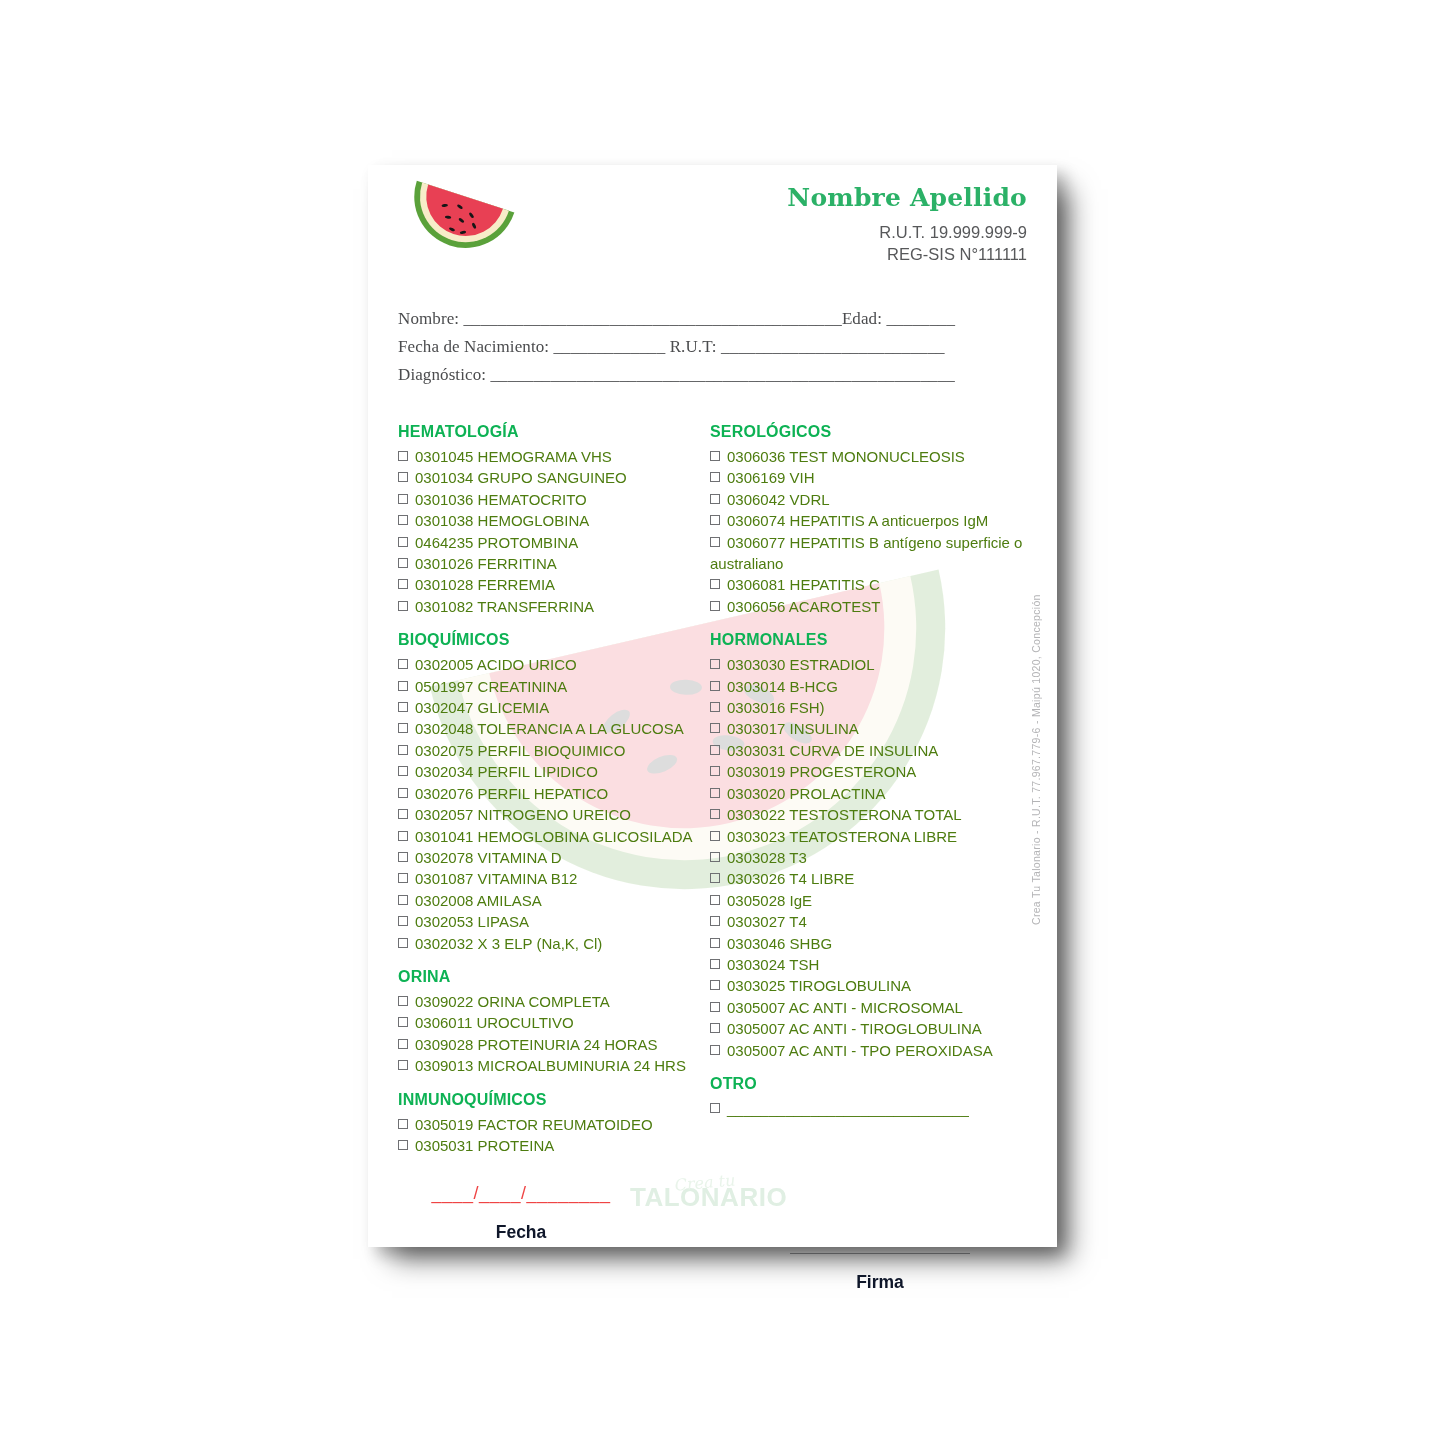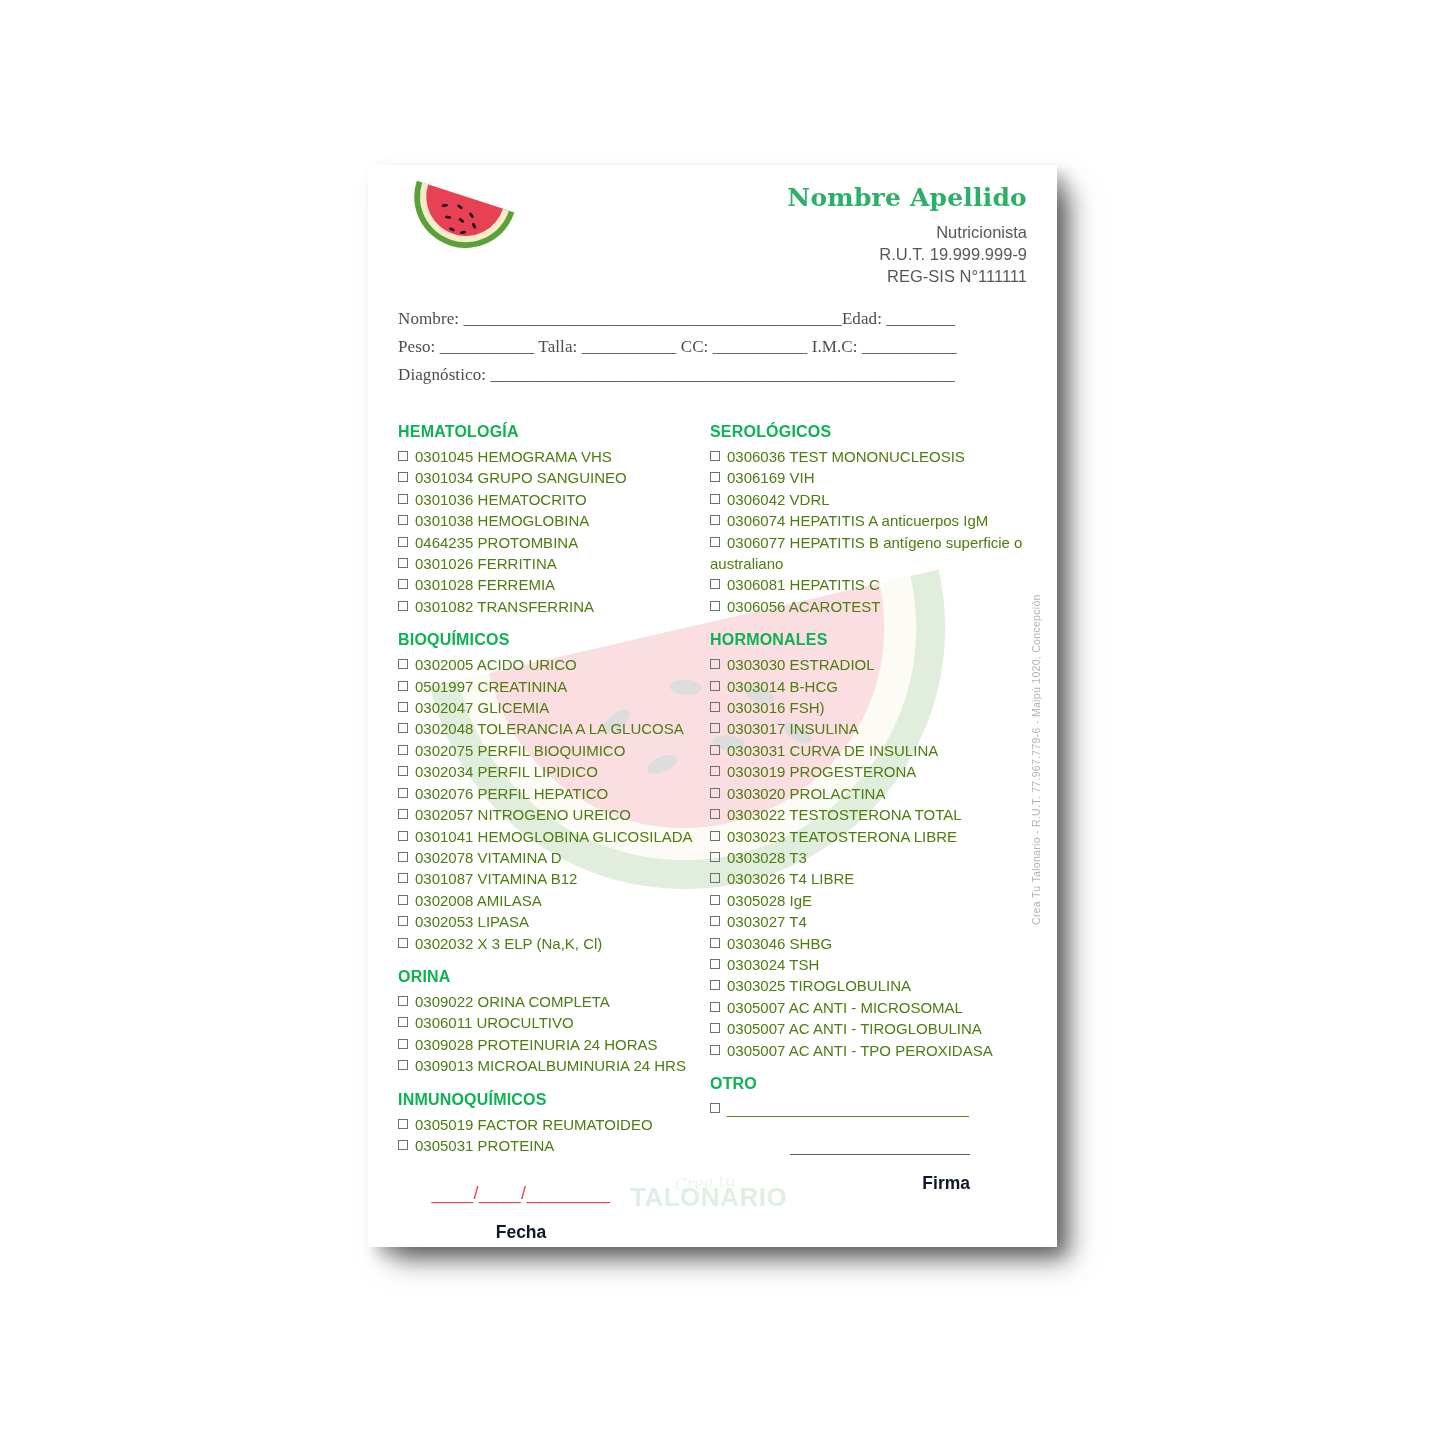--- a/index.html
+++ b/index.html
@@ -28,21 +28,21 @@
   .section{margin-top:13px;}
   .section:first-child{margin-top:0;}
   .sec-title{font-size:16px;font-weight:bold;color:#0db254;line-height:19px;margin:4px 0 5px 0;letter-spacing:0.2px;}
   .chk-item{font-size:15px;line-height:21.4px;color:#4d7c0f;}
   .cb{display:inline-block;width:8px;height:8px;border:1.3px solid #6f7073;margin-right:7px;vertical-align:1px;background:transparent;}
 
   
   .date-block{position:absolute;left:58px;top:1018px;width:190px;text-align:center;color:#4b4c4e;}
   .date-line{font-size:18px;letter-spacing:0.5px;color:#ef4444;}
   .foot-label{font-size:17.5px;margin-top:18px;color:#0f172a;font-weight:bold;}
-  .sig-block{position:absolute;left:422px;top:965px;width:180px;text-align:right;color:#4b4c4e;}
+  .sig-block{position:absolute;left:422px;top:1064px;width:180px;text-align:center;color:#4b4c4e;}
   .sig-line{height:24px;border-bottom:1.6px solid #58595b;}
 
   
   .side-text{position:absolute;left:662px;top:365px;height:395px;writing-mode:vertical-rl;transform:rotate(180deg);
              font-size:10.5px;color:#b4b4b6;letter-spacing:0.3px;white-space:nowrap;}
 
   
   .wm-melon{position:absolute;left:52px;top:408px;width:580px;opacity:0.17;transform:rotate(-13deg);pointer-events:none;}
   .wm-melon svg{width:100%;height:auto;display:block;}
   .wm-logo{position:absolute;left:262px;top:1008px;width:150px;text-align:center;pointer-events:none;}
@@ -85,29 +85,28 @@
         <ellipse cx="82" cy="62" rx="5.5" ry="2.6" transform="rotate(-10 82 62)"></ellipse>
         <ellipse cx="106" cy="60" rx="5.5" ry="2.6" transform="rotate(20 106 60)"></ellipse>
         <ellipse cx="130" cy="62" rx="5.5" ry="2.6" transform="rotate(45 130 62)"></ellipse>
       </g>
     </svg>
   </div>
 
   <div class="head">
     <div class="title">Nombre Apellido</div>
     <div class="sub">
-      <div>Nutricionista</div>
       <div>R.U.T. 19.999.999-9</div>
       <div>REG-SIS N°111111</div>
     </div>
   </div>
 
   <div class="fields">
     <div>Nombre: ____________________________________________Edad: ________</div>
-    <div>Peso: ___________ Talla: ___________ CC: ___________ I.M.C: ___________</div>
+    <div>Fecha de Nacimiento: _____________ R.U.T: __________________________</div>
     <div>Diagnóstico: ______________________________________________________</div>
   </div>
 
   <div class="cols">
     <div class="col-left" id="col-left">
         <div class="section">
           <div class="sec-title">HEMATOLOGÍA</div>
           <div class="chk-item"><span class="cb"></span><span>0301045 HEMOGRAMA VHS</span></div>
           <div class="chk-item"><span class="cb"></span><span>0301034 GRUPO SANGUINEO</span></div>
           <div class="chk-item"><span class="cb"></span><span>0301036 HEMATOCRITO</span></div>

